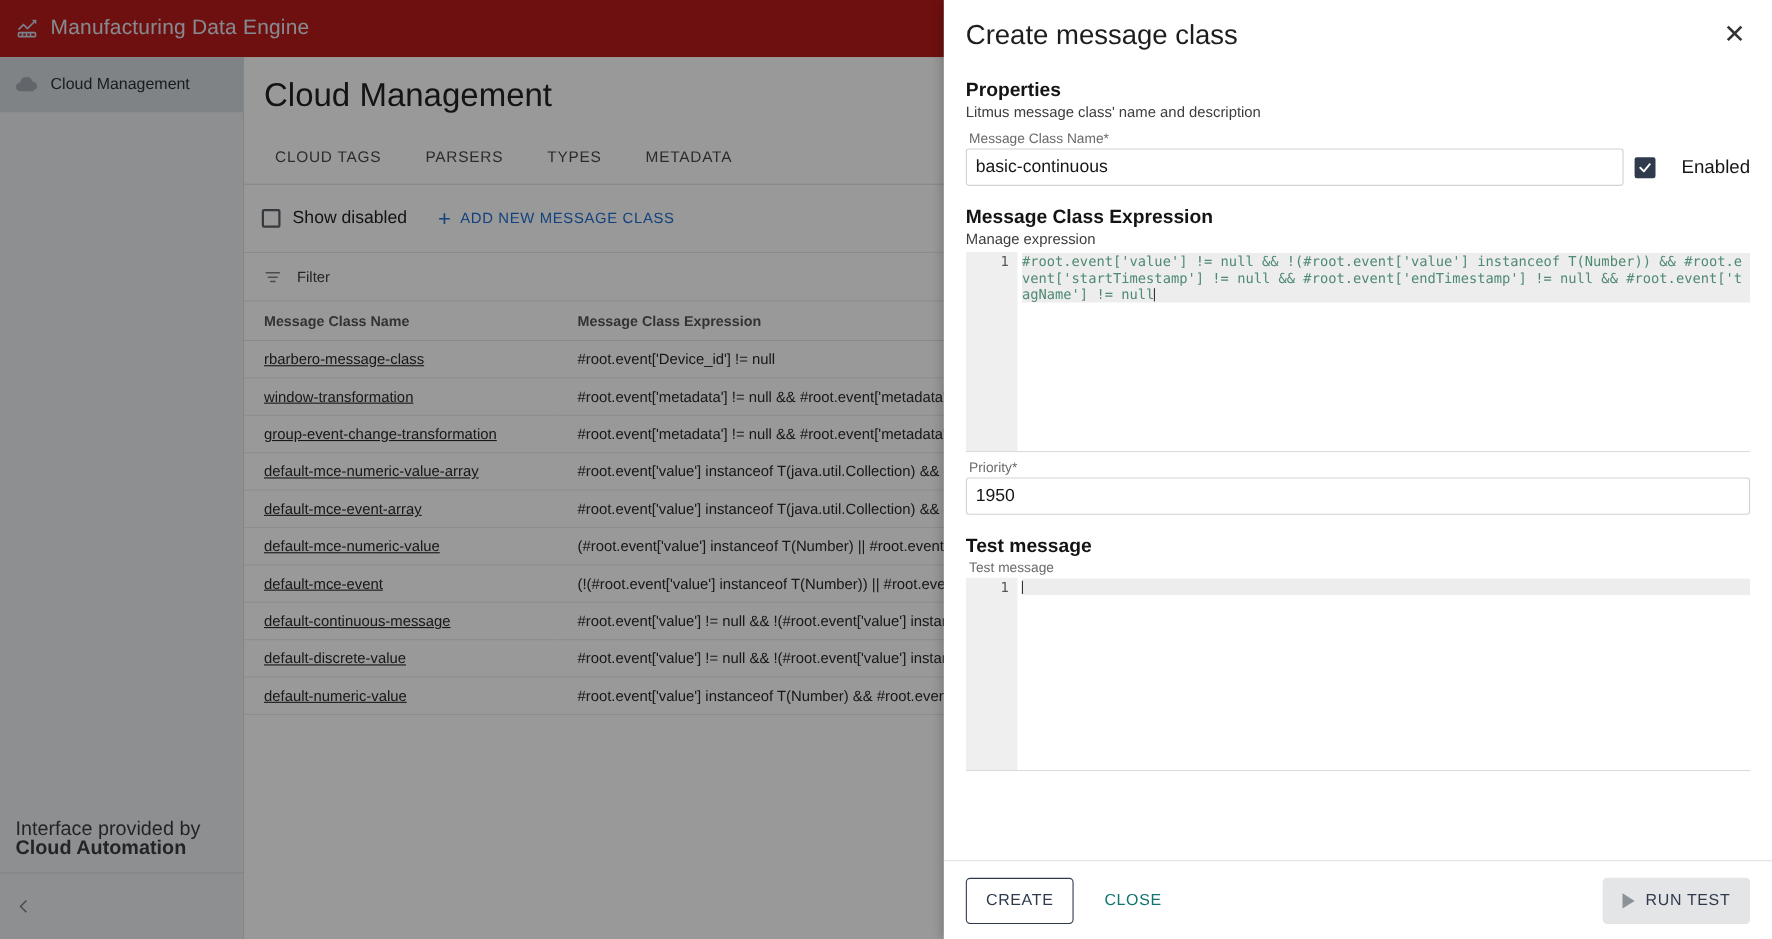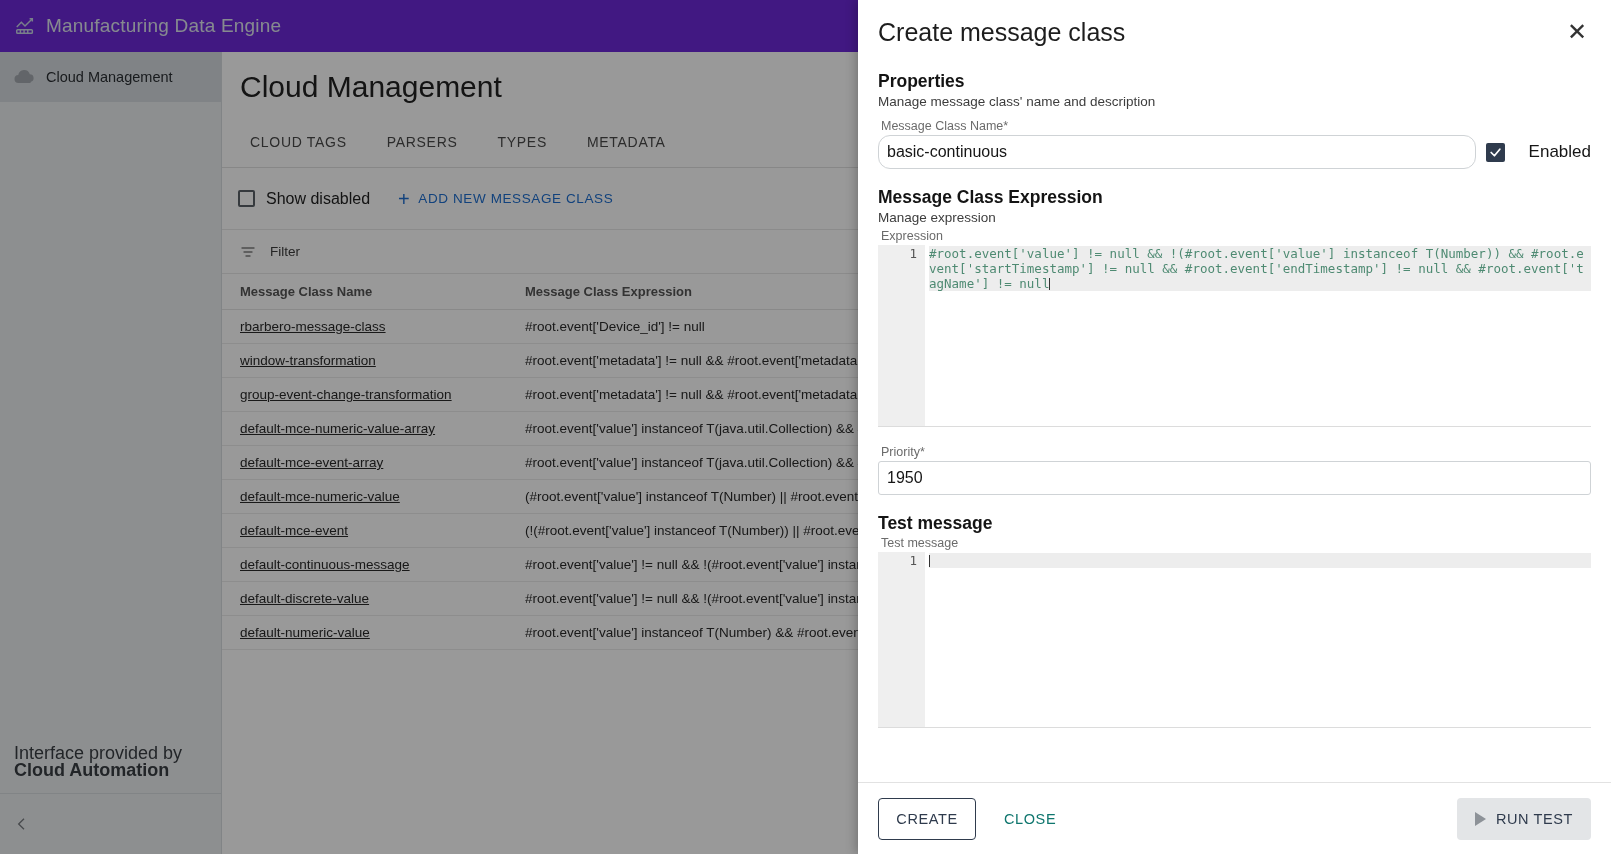--- a/index.html
+++ b/index.html
@@ -15,21 +15,21 @@
     width: 1611px; height: 854px;
     overflow: hidden;
   }
 
   
   .bg-app { position: absolute; inset: 0; background: #fafafa; }
 
   .topbar {
     position: absolute; top: 0; left: 0;
     width: 884px; height: 52px;
-    background: #6d28d9;
+    background: #b91c1c;
     display: flex; align-items: center;
     padding-left: 14px;
   }
   .topbar-logo { width: 22px; height: 22px; margin-right: 10px; flex: 0 0 auto; }
   .topbar-title {
     color: #dfe6ef; font-size: 19px; letter-spacing: .2px;
     white-space: nowrap;
   }
 
   .sidebar {
@@ -149,21 +149,21 @@
   .sec-sub { font-size: 13.5px; color: #3d3d3d; margin-bottom: 10px; }
 
   .field-label { font-size: 12.5px; color: #6b6b6b; margin: 0 0 2px 3px; }
   .req { color: #6b6b6b; }
   .row-inline { display: flex; align-items: center; gap: 10px; }
   .txt-input {
     height: 34px; border: 1px solid #cfd3d6; border-radius: 3px;
     background: #fff; font-size: 16px; color: #161616;
     padding: 0 8px; display: flex; align-items: center;
   }
-  .name-input { width: 600px; border-radius: 12px; }
+  .name-input { width: 600px; }
   .prio-input { width: 100%; }
   .enabled-wrap { display: flex; align-items: center; gap: 24px; font-size: 17px; color: #161616; }
   .chk-on {
     width: 19px; height: 19px; border-radius: 2px; background: #2f3b4d;
     display: flex; align-items: center; justify-content: center;
   }
   .chk-on svg { width: 13px; height: 13px; }
 
   .code-box {
     border-bottom: 1px solid #dcdcdc;
@@ -349,49 +349,48 @@
   <div class="modal">
 
     <div class="modal-head">
       <div class="modal-title">Create message class</div>
       <div class="modal-close">✕</div>
     </div>
 
     <div class="modal-body">
 
       <div class="sec-title">Properties</div>
-      <div class="sec-sub">Manage message class' name and description</div>
+      <div class="sec-sub">Litmus message class' name and description</div>
 
       <div class="field-label">
         <span>Message Class Name</span><span class="req">*</span>
       </div>
       <div class="row-inline">
         <div class="txt-input name-input">basic-continuous</div>
         <div class="enabled-wrap">
           <span class="chk-on">
             <svg viewBox="0 0 24 24" fill="none" stroke="#ffffff" stroke-width="3.2" stroke-linecap="round" stroke-linejoin="round">
               <polyline points="4,12 10,18 20,6"></polyline>
             </svg>
           </span>
           <span>Enabled</span>
         </div>
       </div>
 
       <div class="sec-title" style="margin-top:18px">Message Class Expression</div>
       <div class="sec-sub" style="margin-bottom:4px">Manage expression</div>
 
-      <div class="field-label">Expression</div>
       <div class="code-box expr-box">
         <div class="code-gutter">
           <div>1</div>
         </div>
         <div class="code-area"><span class="hl" id="expr-code">#root.event['value'] != null &amp;&amp; !(#root.event['value'] instanceof T(Number)) &amp;&amp; #root.event['startTimestamp'] != null &amp;&amp; #root.event['endTimestamp'] != null &amp;&amp; #root.event['tagName'] != null<span class="caret"></span></span></div>
       </div>
 
-      <div class="field-label" style="margin-top:18px">
+      <div class="field-label" style="margin-top:7px">
         <span>Priority</span><span class="req">*</span>
       </div>
       <div class="txt-input prio-input">1950</div>
 
       <div class="sec-title" style="margin-top:18px">Test message</div>
       <div class="field-label">Test message</div>
       <div class="code-box test-box">
         <div class="code-gutter">
           <div>1</div>
         </div>

